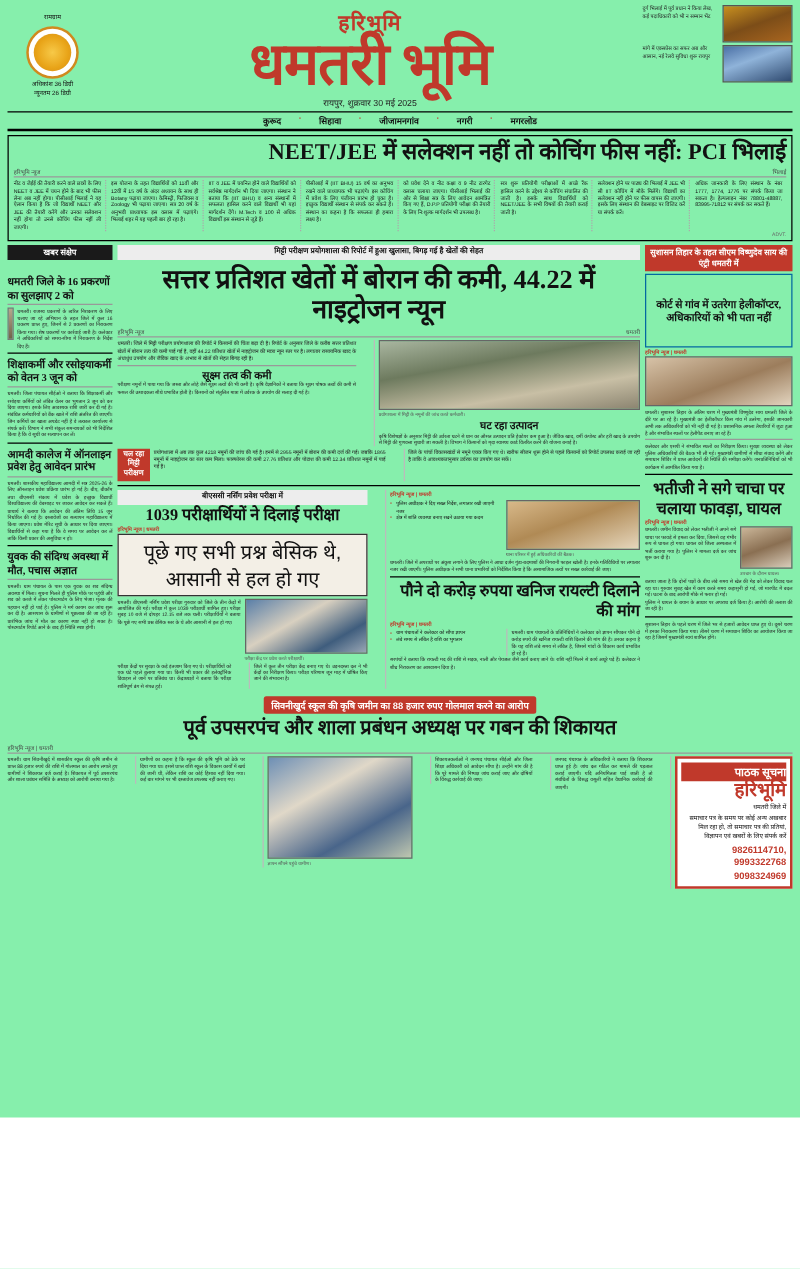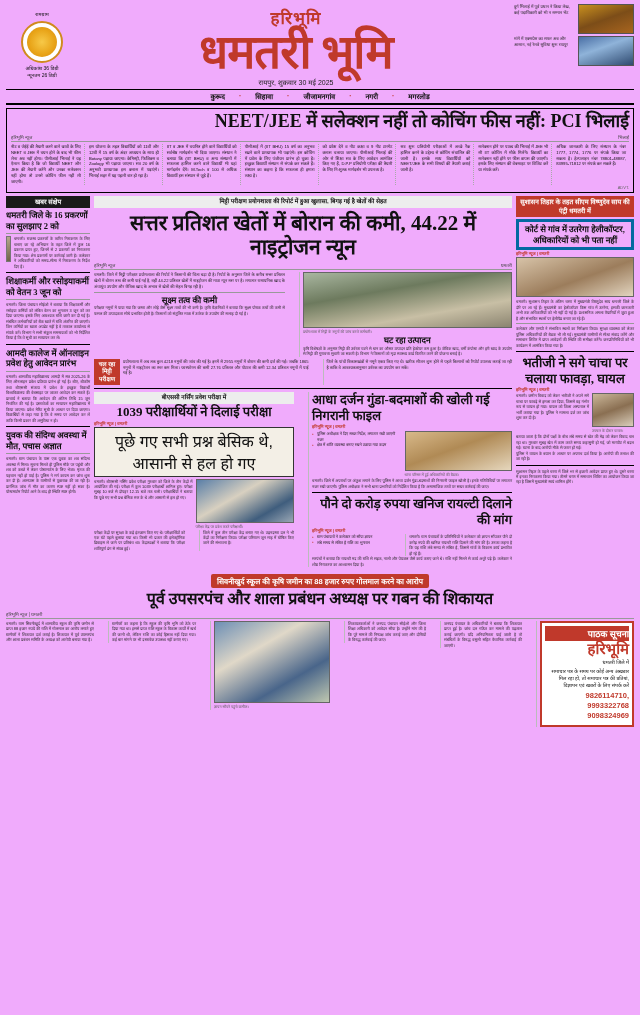--- a/index.html
+++ b/index.html
@@ -3,21 +3,21 @@
 <meta charset="utf-8">
 <style>
   * { box-sizing: border-box; margin: 0; padding: 0; }
   body {
     width: 640px; height: 1015px;
     background: #ffffff;
     font-family: "Liberation Sans", sans-serif;
     color: #111;
     overflow: hidden;
   }
-  .page { width: 640px; height: 1015px; position: relative; padding: 4px 6px; background:#f0abfc; }
+  .page { width: 640px; height: 894px; position: relative; padding: 4px 6px; background:#86efac; }
 
   
   .masthead { display: flex; align-items: stretch; border-bottom: 1px solid #000; padding-bottom: 2px; }
   .mh-left { width: 72px; display:flex; flex-direction:column; align-items:center; justify-content:center; font-size:5px; text-align:center; line-height:1.5; }
   .mh-badge { width: 42px; height: 42px; border-radius: 50%; border: 2px solid #d08a1e; display:flex; align-items:center; justify-content:center; background:#fff; margin:2px 0;}
   .mh-badge-inner { width: 30px; height:30px; border-radius:50%; background: radial-gradient(circle, #f7c948 0%, #e8a317 60%, #d08a1e 100%); }
   .mh-center { flex: 1; text-align: center; padding-top: 2px; }
   .mh-small-top { font-size: 17px; color: #c0392b; font-weight: bold; letter-spacing: 1px; }
   .mh-title { font-size: 47px; font-weight: 900; color: #c0392b; line-height: 0.98; letter-spacing: -1px; font-family: "Liberation Serif", serif; }
   .mh-sub { font-size: 7px; color: #222; margin-top: 3px; }
@@ -62,21 +62,21 @@
   .photo { background:#9aa; border:0.5px solid #666; }
   .ph-soil { background: linear-gradient(170deg,#a9b6a0 0%,#6d7a5e 35%,#c8bfa5 70%,#8b8470 100%); }
   .ph-crowd { background: linear-gradient(150deg,#5a7fa8 0%,#d8d0c0 40%,#3f5d7d 75%,#9aa7b5 100%); }
   .ph-bldg { background: linear-gradient(160deg,#d8b98a 0%,#b08a55 45%,#e6d7bd 100%); }
   .ph-group { background: linear-gradient(150deg,#6d8fb5 0%,#e0d8c8 35%,#49658a 70%,#bfc7b0 100%); }
   .ph-man { background: linear-gradient(160deg,#cbb79a 0%,#8a6f52 50%,#d9cdbb 100%); }
   .ph-portrait { background: linear-gradient(160deg,#d7c3a8 0%,#9c7d5c 55%,#e2d4bf 100%); }
   .cap { font-size:3.7px; color:#555; padding:1px 0; }
 
   .boxed { border:1px solid #333; padding:2px 3px; }
-  .boxed-red { border:3px solid #0369a1; padding:2px 3px; }
+  .boxed-red { border:1px solid #0369a1; padding:18px 3px; }
   .tint { background:#f3efe6; }
 
   .vline { border-left:0.5px solid #bbb; padding-left:3px;margin-left:11px; }
 
   .flexrow { display:flex; gap:3px; }
   .bullet { font-size:3.9px; line-height:1.4; padding-left:5px; position:relative; }
   .bullet:before { content:"●"; position:absolute; left:0; font-size:2.6px; top:1.3px; color:#c0392b; }
 
   .cta { border:2px solid #c0392b; padding:3px; text-align:right; background:#fff; }
   .cta-title { background:#c0392b; color:#fff; font-size:9px; font-weight:bold; padding:1px 0; }
@@ -147,21 +147,21 @@
       <div>अधिक जानकारी के लिए संस्थान के नंबर 1777, 1774, 1776 पर संपर्क किया जा सकता है। हेल्पलाइन नंबर 78801-48887, 83995-71812 पर संपर्क कर सकते हैं।</div>
     </div>
     <div class="advt">ADVT.</div>
   </div>
 
   <div class="grid">
 
     <div class="col-left">
       <div class="sec-label dark">खबर संक्षेप</div>
 
-      <div style="margin-top:2px;">
+      <div style="margin-top:12px;">
         <div class="headline-s">धमतरी जिले के 16 प्रकरणों का सुलझाए 2 को</div>
         <div class="rule-thin"></div>
         <div class="flexrow">
           <div style="width:16px;height:26px;background:linear-gradient(160deg,#b8a98e,#6e6148);border:0.5px solid #777;"></div>
           <div class="body-txt small">धमतरी। राजस्व प्रकरणों के त्वरित निराकरण के लिए चलाए जा रहे अभियान के तहत जिले में कुल 16 प्रकरण प्राप्त हुए, जिनमें से 2 प्रकरणों का निराकरण किया गया। शेष प्रकरणों पर कार्रवाई जारी है। कलेक्टर ने अधिकारियों को समय-सीमा में निराकरण के निर्देश दिए हैं।</div>
         </div>
       </div>
 
       <div class="rule"></div>
       <div>
@@ -232,21 +232,20 @@
               <div class="cap">परीक्षा केंद्र पर प्रवेश करते परीक्षार्थी।</div>
             </div>
           </div>
           <div class="flexrow">
             <div class="body-txt small" style="flex:1;">परीक्षा केंद्रों पर सुरक्षा के कड़े इंतजाम किए गए थे। परीक्षार्थियों को एक घंटे पहले बुलाया गया था। किसी भी प्रकार की इलेक्ट्रॉनिक डिवाइस ले जाने पर प्रतिबंध था। केंद्राध्यक्षों ने बताया कि परीक्षा शांतिपूर्ण ढंग से संपन्न हुई।</div>
             <div class="body-txt small vline" style="flex:1;">जिले में कुल तीन परीक्षा केंद्र बनाए गए थे। उड़नदस्ता दल ने भी केंद्रों का निरीक्षण किया। परीक्षा परिणाम जून माह में घोषित किए जाने की संभावना है।</div>
           </div>
         </div>
 
         <div style="flex:1;" class="vline">
-          <div class="headline-l" style="text-align:left;">आधा दर्जन गुंडा-बदमाशों की खोली गई निगरानी फाइल</div>
           <div class="byline">हरिभूमि न्यूज | धमतरी</div>
           <div class="flexrow" style="margin-top:2px;">
             <div style="flex:1;">
               <div class="bullet">पुलिस अधीक्षक ने दिए सख्त निर्देश, लगातार रखी जाएगी नजर</div>
               <div class="bullet">क्षेत्र में शांति व्यवस्था बनाए रखने उठाया गया कदम</div>
             </div>
             <div style="flex:1.2;">
               <div class="photo ph-bldg" style="height:40px;"></div>
               <div class="cap">थाना परिसर में हुई अधिकारियों की बैठक।</div>
             </div>

